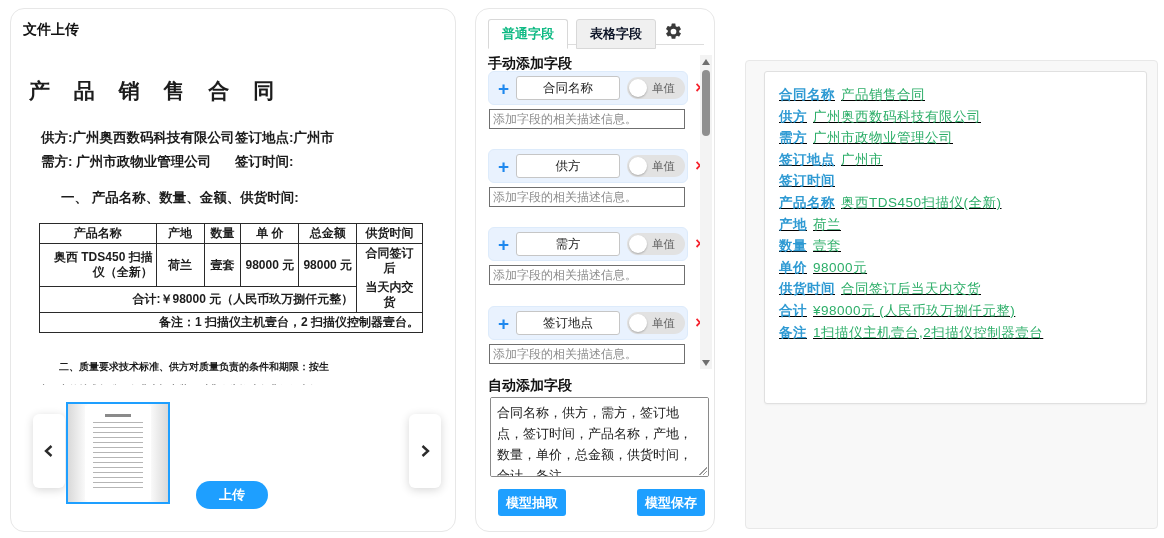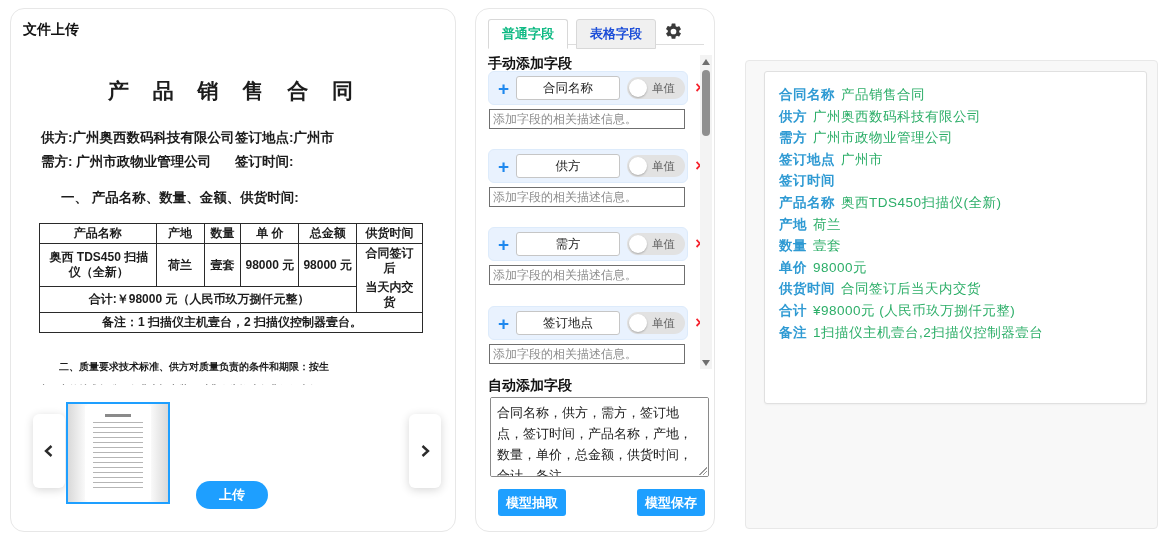--- a/index.html
+++ b/index.html
@@ -10,50 +10,50 @@
   
   .panel { position:absolute; background:#fff; border:1px solid #e7e7e7; border-radius:14px; }
   #panel-left { left:10px; top:8px; width:446px; height:524px; }
   #panel-mid  { left:466px; top:8px; width:240px; height:524px;margin-left:9px; }
   #right-sec  { left:742px; top:8px; width:418px; height:524px; }
 
   
   .panel-title { position:absolute; left:12px; top:12px; font-size:14px; font-weight:bold; color:#111; }
   .doc { position:absolute; left:18px; top:30px; width:412px; height:346px; overflow:hidden;
          color:#1c1c1c; font-weight:bold; }
-  .doc-title { position:absolute; top:38px; left:0; width:100%; text-align:center;
+  .doc-title { position:absolute; top:38px; left:0; width:100%; 
                font-size:21px; letter-spacing:9px; }
   .doc-info-row { position:absolute; left:12px; width:400px; font-size:13.5px; }
   .doc-info-row .col2 { position:absolute; left:194px; }
   .doc-sec1 { position:absolute; left:32px; top:150px; font-size:13.5px; }
   .doc-table { position:absolute; left:10px; top:184px; width:384px; border-collapse:collapse;
                font-size:12px; }
   .doc-table th, .doc-table td { border:1px solid #2a2a2a; text-align:center; padding:2px 3px;
                font-weight:bold; line-height:1.25; }
-  .doc-table td.lft { text-align:center; padding-left:5px; }
+  .doc-table td.lft { text-align:right; padding-left:5px; }
   .doc-para2 { position:absolute; left:10px; top:316px; width:396px; font-size:10px; line-height:23px; }
   .doc-para2 .ind { text-indent:2em; display:block; }
 
   .nav-card { position:absolute; width:32px; height:74px; background:#fff; border-radius:6px;
               box-shadow:0 2px 10px rgba(0,0,0,.16); display:flex; align-items:center; justify-content:center;
               cursor:pointer; }
   .thumb { position:absolute; left:55px; top:393px; width:104px; height:102px;
            border:2px solid #1e9fff; background:linear-gradient(90deg,#d9d9d9,#ffffff 20%,#ffffff 80%,#d9d9d9);
            display:flex; align-items:stretch; justify-content:center; cursor:pointer; }
   .mini-page { width:66px; background:#fff; margin:2px 0; padding-top:8px; }
   .mini-title { width:26px; height:3px; background:#8a8a8a; margin:0 auto 5px; }
   .mini-lines { width:50px; height:70px; margin:0 auto;
                 background:repeating-linear-gradient(#b5b5b5 0 1px, transparent 1px 5px); }
   .upload-btn { position:absolute; left:185px; top:472px; width:72px; height:28px; border:none;
                 background:#1e9fff; color:#fff; font-weight:bold; font-size:13px; border-radius:14px;
                 cursor:pointer; }
 
   
   .tabbar { position:absolute; display:flex; gap:8px; align-items:flex-end; }
-  .tab { padding:5px 13px; font-size:13px; font-weight:bold; color:#1d4ed8;
+  .tab { padding:5px 13px; font-size:13px; font-weight:bold; color:#0f172a;
          background:#f0f0f0; border:1px solid #d8d8d8; border-radius:3px 3px 0 0; cursor:pointer; }
   .tab.active { background:#fff; border-bottom-color:#fff; color:#10ba84; }
 
   
   #mid-tabs { left:12px; top:10px; }
   .tab-underline { position:absolute; left:12px; top:35px; width:216px; height:1px; background:#ddd; }
   .gear { position:absolute; left:188px; top:13px; width:19px; height:19px; cursor:pointer; }
   .sec-title { position:absolute; font-size:14px; font-weight:bold; color:#111; }
   .fgroup-row { position:absolute; left:12px; width:200px; height:34px; background:#e9f2fe;
                 border:1px solid #ddebfb; border-radius:6px; display:flex; align-items:center; }
@@ -84,21 +84,21 @@
                background:linear-gradient(135deg, transparent 50%, #999 50%, #999 57%, transparent 57%, transparent 71%, #999 71%, #999 78%, transparent 78%); }
   .mbtn { position:absolute; top:480px; width:68px; height:27px; border:none; background:#1e9fff;
           color:#fff; font-size:13px; font-weight:bold; border-radius:3px; cursor:pointer; }
 
   
   #right-tabs { left:10px; top:10px; }
   .rbox { position:absolute; left:3px; top:52px; width:413px; height:469px; background:#f8f8f8;
           border:1px solid #e8e8e8; border-radius:4px; }
   .rcard { position:absolute; left:18px; top:10px; width:383px; height:333px; background:#fff;
            border:1px solid #e0e0e0; border-radius:3px; box-shadow:0 1px 2px rgba(0,0,0,.04);
-           padding:12px 14px; overflow:hidden; }
+           padding:12px 14px; overflow:hidden;text-decoration:underline; }
   .rrow { font-size:13.5px; line-height:21.6px; letter-spacing:0.5px; }
   .rkey { color:#2f9ad3; font-weight:bold; margin-right:6px; }
   .rval { color:#2cae68; }
 </style>
 </head>
 <body>
 
 <div class="panel" id="panel-left">
   <div class="panel-title">文件上传</div>
 

